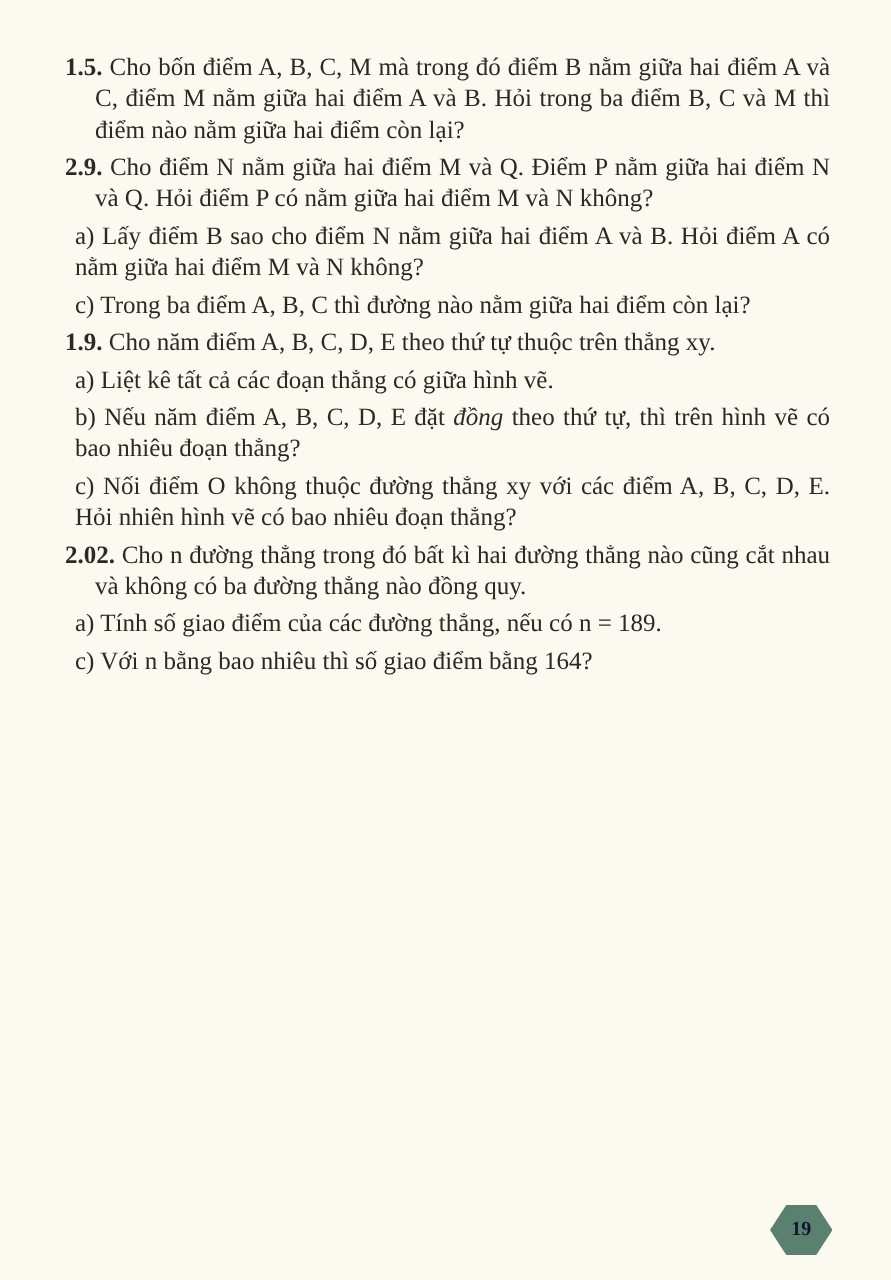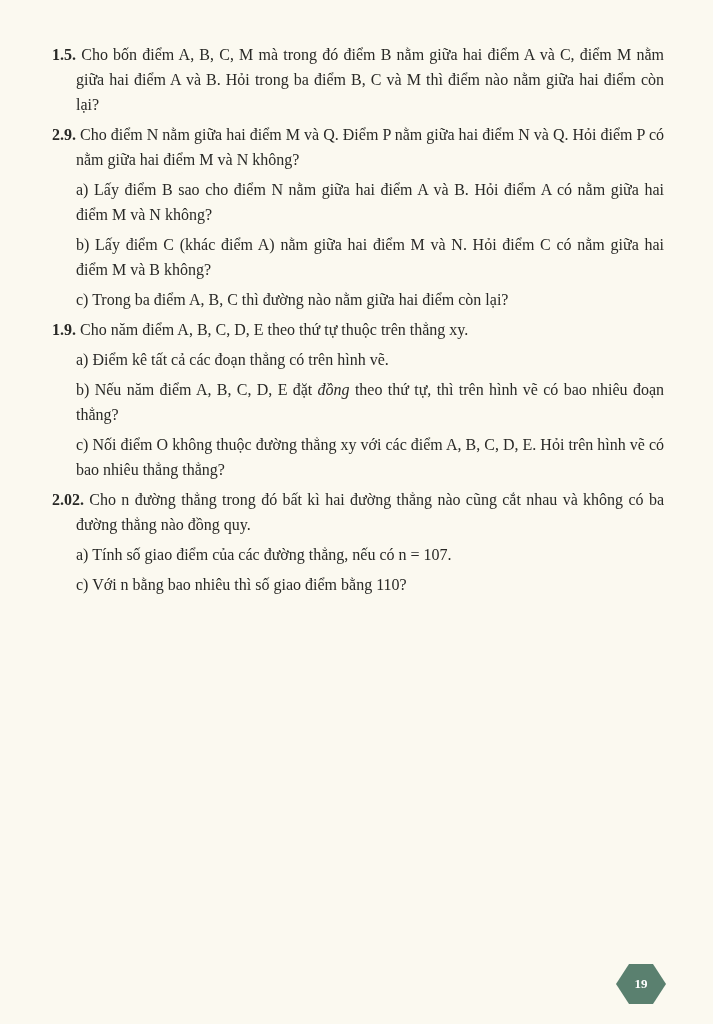--- a/index.html
+++ b/index.html
@@ -17,66 +17,65 @@
     inset: 0;
   }
   .problems {
     position: absolute;
     left: 52px;
     top: 42px;
     width: 612px;
   }
   .problems p {
     margin: 0 0 5px 0;
-    font-size: 16px;
+    font-size: 20px;
     line-height: 25px;
     text-align: justify;
   }
   p.statement {
     padding-left: 24px;
     text-indent: -24px;
   }
   p.part {
-    margin-left: 24px;
+    margin-left: 8px;
   }
   .num { font-weight: bold; }
   .part-label { font-style: normal; }
   .page-badge {
     position: absolute;
     left: 616px;
     top: 964px;
     width: 50px;
     height: 40px;
     display: flex;
     align-items: center;
     justify-content: center;
     clip-path: polygon(26% 0, 74% 0, 100% 50%, 74% 100%, 26% 100%, 0 50%);
     background: #5a806f;
   }
   .page-badge span {
-    color: #ffffff;
-    font-size: 13px;
+    color: #0f172a;
+    font-size: 16px;
     font-weight: bold;
     font-family: "Liberation Serif", serif;
   }
 </style>
 </head>
 <body style="background: rgb(251, 249, 240);">
 
 <div class="page">
   <div class="problems">
       <p class="statement"><b class="num">1.5.</b> <span>Cho bốn điểm A, B, C, M mà trong đó điểm B nằm giữa hai điểm A và C, điểm M nằm giữa hai điểm A và B. Hỏi trong ba điểm B, C và M thì điểm nào nằm giữa hai điểm còn lại?</span></p>
       <p class="statement"><b class="num">2.9.</b> <span>Cho điểm N nằm giữa hai điểm M và Q. Điểm P nằm giữa hai điểm N và Q. Hỏi điểm P có nằm giữa hai điểm M và N không?</span></p>
       <p class="part"><span class="part-label">a)</span> <span>Lấy điểm B sao cho điểm N nằm giữa hai điểm A và B. Hỏi điểm A có nằm giữa hai điểm M và N không?</span></p>
-      <p class="part"><span class="part-label">b)</span> <span>Lấy điểm C (khác điểm A) nằm giữa hai điểm M và N. Hỏi điểm C có nằm giữa hai điểm M và B không?</span></p>
       <p class="part"><span class="part-label">c)</span> <span>Trong ba điểm A, B, C thì đường nào nằm giữa hai điểm còn lại?</span></p>
       <p class="statement"><b class="num">1.9.</b> <span>Cho năm điểm A, B, C, D, E theo thứ tự thuộc trên thẳng xy.</span></p>
-      <p class="part"><span class="part-label">a)</span> <span>Điểm kê tất cả các đoạn thẳng có trên hình vẽ.</span></p>
+      <p class="part"><span class="part-label">a)</span> <span>Liệt kê tất cả các đoạn thẳng có giữa hình vẽ.</span></p>
       <p class="part"><span class="part-label">b)</span> <span>Nếu năm điểm A, B, C, D, E đặt </span><i>đồng</i><span> theo thứ tự, thì trên hình vẽ có bao nhiêu đoạn thẳng?</span></p>
-      <p class="part"><span class="part-label">c)</span> <span>Nối điểm O không thuộc đường thẳng xy với các điểm A, B, C, D, E. Hỏi trên hình vẽ có bao nhiêu thẳng thẳng?</span></p>
+      <p class="part"><span class="part-label">c)</span> <span>Nối điểm O không thuộc đường thẳng xy với các điểm A, B, C, D, E. Hỏi nhiên hình vẽ có bao nhiêu đoạn thẳng?</span></p>
       <p class="statement"><b class="num">2.02.</b> <span>Cho n đường thẳng trong đó bất kì hai đường thẳng nào cũng cắt nhau và không có ba đường thẳng nào đồng quy.</span></p>
-      <p class="part"><span class="part-label">a)</span> <span>Tính số giao điểm của các đường thẳng, nếu có n = 107.</span></p>
-      <p class="part"><span class="part-label">c)</span> <span>Với n bằng bao nhiêu thì số giao điểm bằng 110?</span></p>
+      <p class="part"><span class="part-label">a)</span> <span>Tính số giao điểm của các đường thẳng, nếu có n = 189.</span></p>
+      <p class="part"><span class="part-label">c)</span> <span>Với n bằng bao nhiêu thì số giao điểm bằng 164?</span></p>
     </div>
   <div class="page-badge" style="background: rgb(90, 128, 111);">
     <span>19</span>
   </div>
 </div>
 
 </body></html>

